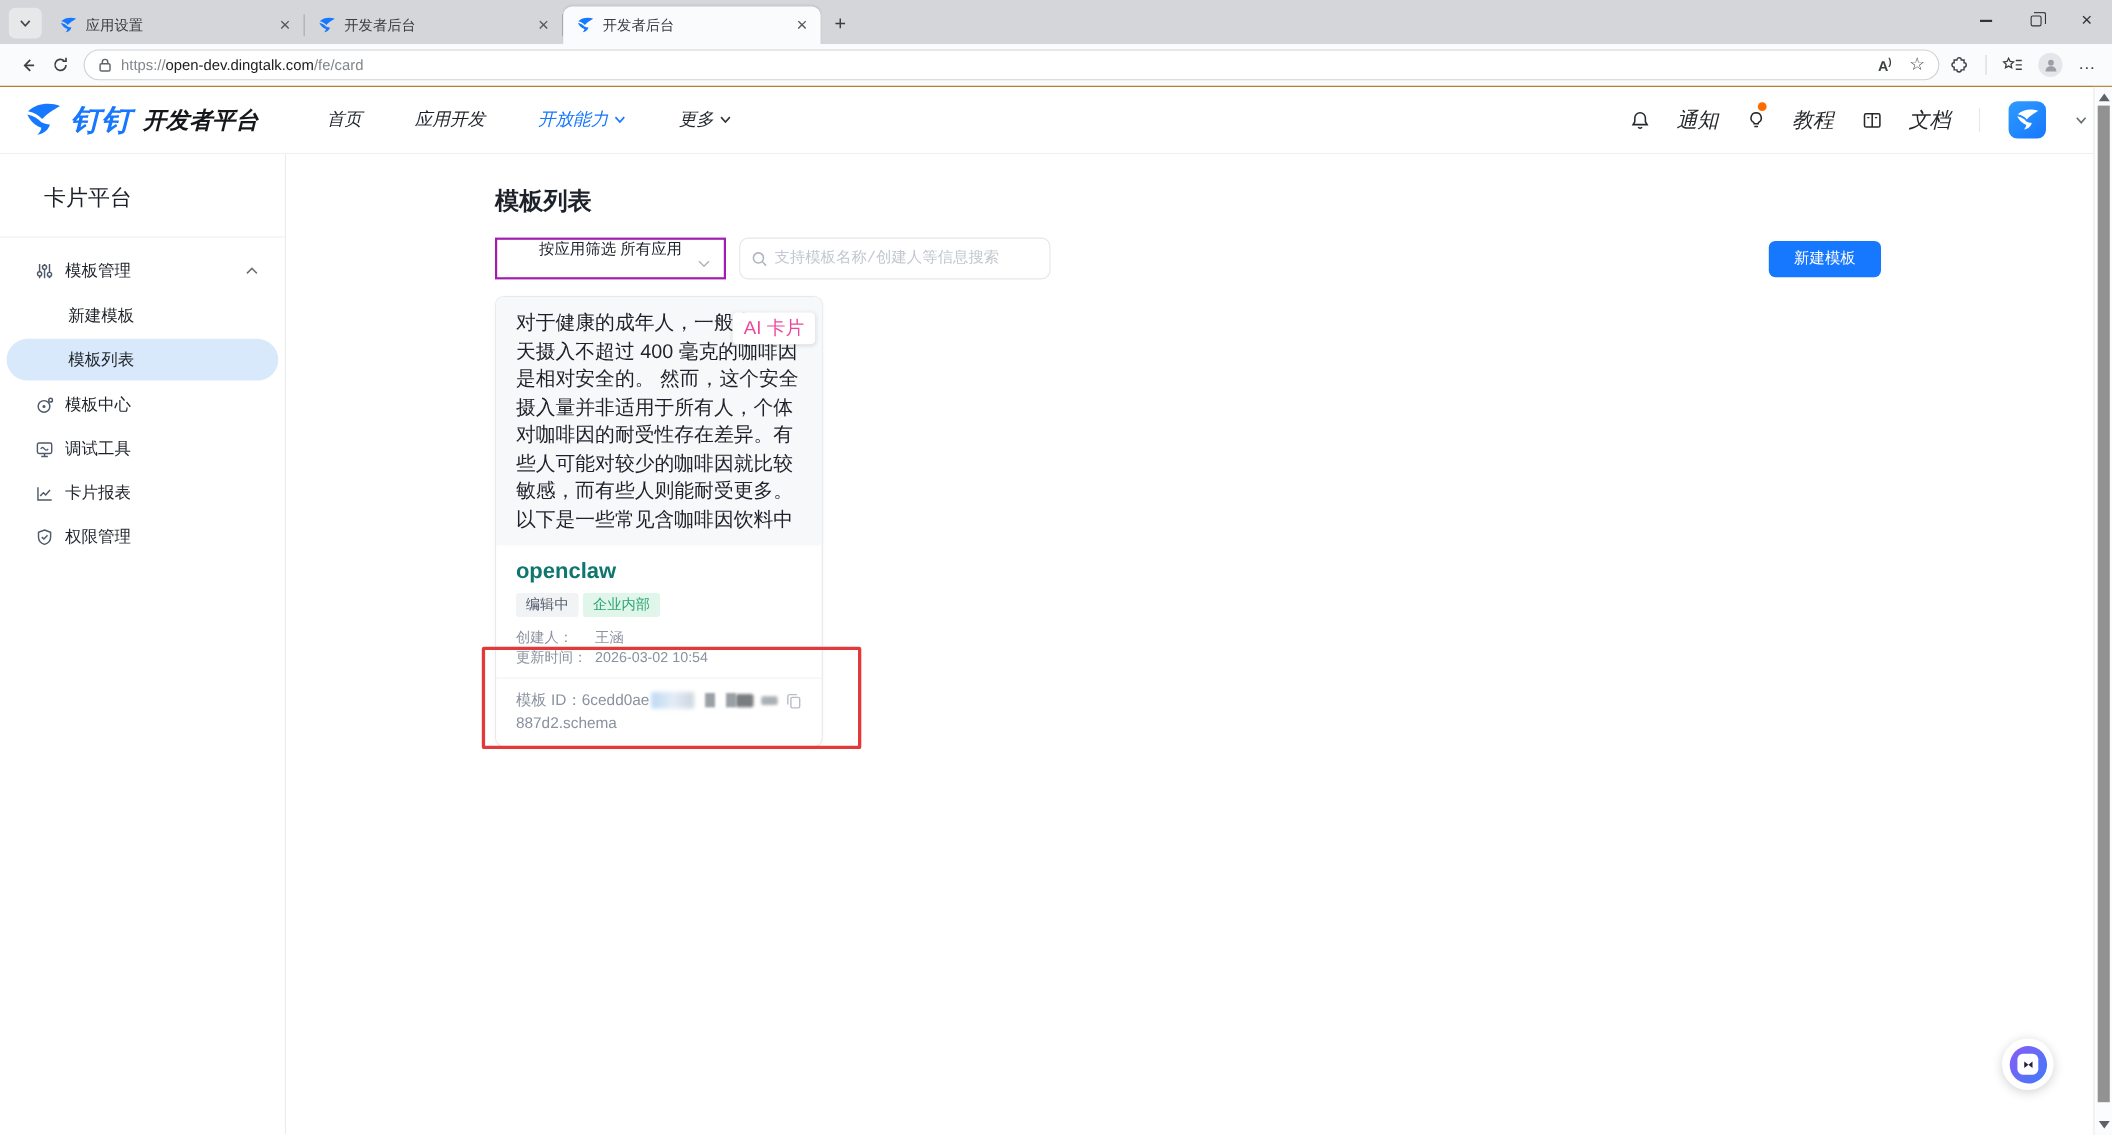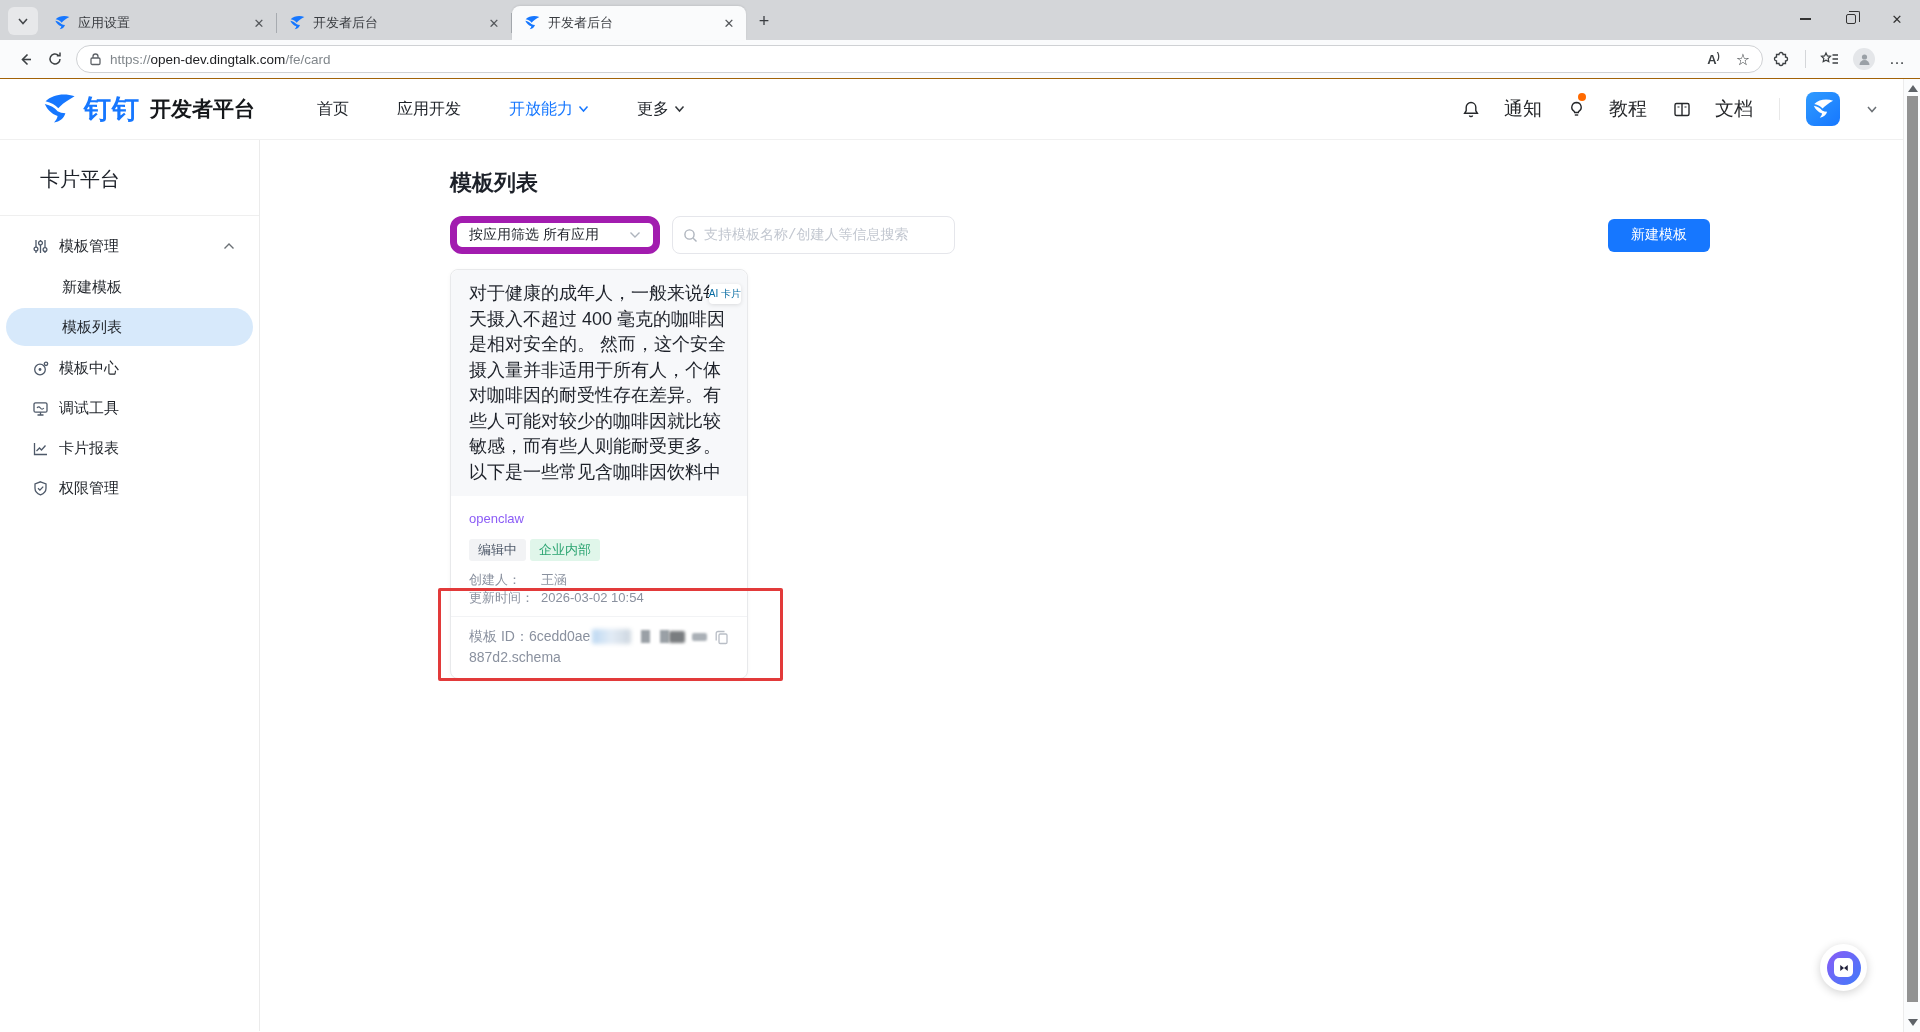--- a/index.html
+++ b/index.html
@@ -37,21 +37,21 @@
   .url-host { color:#202124; }
   .read-aloud { font-size:13px; color:#3c4043; font-weight:600; margin-right:16px; }
   .read-aloud sup { font-size:9px; }
   .pill-star { font-size:16px; color:#3c4043; }
   .addr-right { display:flex; align-items:center; gap:14px; }
   .addr-sep { width:1px; height:18px; background:#d4d6d9; }
   .chrome-avatar { width:22px; height:22px; border-radius:50%; background:#e4e6e9; display:flex; align-items:center; justify-content:center; }
   .dots { font-size:16px; color:#3c4043; letter-spacing:1px; }
 
   
-  .site-header { height:61px; background:#fff; border-bottom:1px solid #f0f0f0; display:flex; align-items:center; padding:0 42px; }
+  .site-header { height:61px; background:#fff; border-bottom:1px solid #f0f0f0; display:flex; align-items:center; padding:0 22px;font-style:italic; }
   .logo { display:flex; align-items:center; }
   .logo-text { font-size:27px; font-weight:800; color:#1677ff; margin-left:8px; letter-spacing:1px; }
   .brand-text { font-size:21px; font-weight:700; color:#15171a; margin-left:10px; }
   .site-nav { display:flex; align-items:center; gap:48px; margin-left:62px; }
   .nav-item { font-size:16px; color:#1f2329; display:flex; align-items:center; gap:5px; }
   .nav-item.active { color:#1677ff; }
   .hdr-right { margin-left:auto; display:flex; align-items:center; gap:26px; }
   .hdr-action { display:flex; align-items:center; gap:24px; font-size:19px; color:#26282b; position:relative; }
   .dot-badge { position:absolute; left:10px; top:-3px; width:8px; height:8px; border-radius:50%; background:#ff6a00; }
   .hdr-sep { width:1px; height:22px; background:#e8e8e8; }
@@ -66,40 +66,40 @@
   .side-menu { padding:10px 6px 0 6px; }
   .menu-row { height:40px; display:flex; align-items:center; padding:0 18px 0 26px; font-size:15px; color:#1f2329; border-radius:20px; }
   .menu-row .mi { margin-right:10px; display:flex; }
   .menu-row .chev { margin-left:auto; display:flex; }
   .menu-child { height:38px; display:flex; align-items:center; padding-left:56px; font-size:15px; color:#1f2329; border-radius:19px; margin:2px 0; }
   .menu-child.selected { background:#d7e9fb; }
 
   .main { flex:1; padding:28px 210px 0 190px; position:relative; }
   .page-title { font-size:22px; font-weight:700; color:#1d2129; }
   .controls { margin-top:18px; display:flex; align-items:center; }
-  .select-box { width:210px; height:38px; border:7px solid #a21caf; border-radius:12px; background:#fff;
-    display:flex; align-items:center; padding:0 12px; font-size:14px; color:#1d2129; }
+  .select-box { width:210px; height:38px; border:2px solid #a21caf; border-radius:0; background:#fff;
+    display:flex; align-items:center; padding:0 12px; font-size:14px; color:#1d2129;flex-direction:column; }
   .select-box .chev { margin-left:auto; display:flex; }
   .search-box { width:283px; height:38px; border:1px solid #e5e6eb; border-radius:8px; background:#fff;
     display:flex; align-items:center; padding:0 10px; margin-left:12px; }
   .search-box input { border:none; outline:none; flex:1; font-size:14px; margin-left:6px; color:#1d2129;
     font-family:Liberation Mono, monospace; background:transparent; }
   .search-box input::placeholder { color:#c2c7d0; }
   .primary-btn { margin-left:auto; width:102px; height:33px; background:#1677ff; color:#fff; border:none; border-radius:6px;
     font-size:14px; font-family:inherit; }
 
   
   .card { margin-top:15px; width:298px; background:#fff; border:1px solid #e8e9eb; border-radius:8px;
     box-shadow:0 1px 4px rgba(0,0,0,.04); position:relative; }
   .card-preview { height:226px; background:#f7f8fa; border-radius:8px 8px 0 0; padding:11px 18px; overflow:hidden; }
   .preview-text { font-size:18px; line-height:25.5px; color:#1d2129; white-space:pre-line; }
-  .ai-badge { position:absolute; top:14px; right:6px; background:#fff; color:#0369a1; font-size:10px;
-    padding:3px 0; border-radius:4px; box-shadow:0 1px 4px rgba(0,0,0,.12); }
+  .ai-badge { position:absolute; top:14px; right:6px; background:#fff; color:#ec4899; font-size:17px;
+    padding:3px 10px; border-radius:4px; box-shadow:0 1px 4px rgba(0,0,0,.12); }
   .card-info { padding:12px 18px 10px; }
-  .card-name { font-size:13px; font-weight:400; color:#8b5cf6; line-height:22px; }
+  .card-name { font-size:20px; font-weight:700; color:#0f766e; line-height:22px; }
   .badge-row { margin-top:9px; display:flex; gap:4px; }
   .badge { font-size:13px; padding:2px 9px; border-radius:3px; line-height:18px; }
   .badge-status { background:#f2f3f5; color:#4e5969; }
   .badge-scope { background:#e0f6ea; color:#2ba471; }
   .meta { margin-top:10px; font-size:13px; color:#8a919f; }
   .meta-row { display:flex; line-height:17.5px; }
   .meta-label { width:72px; flex:none; }
   .card-id { border-top:1px solid #f2f3f5; padding:9px 18px 10px; font-size:14px; color:#8a919f; line-height:21px; }
   .id-row1 { display:flex; align-items:center; white-space:nowrap; }
   .blur-blue { width:56px; height:15px; margin-left:2px; border-radius:2px;

